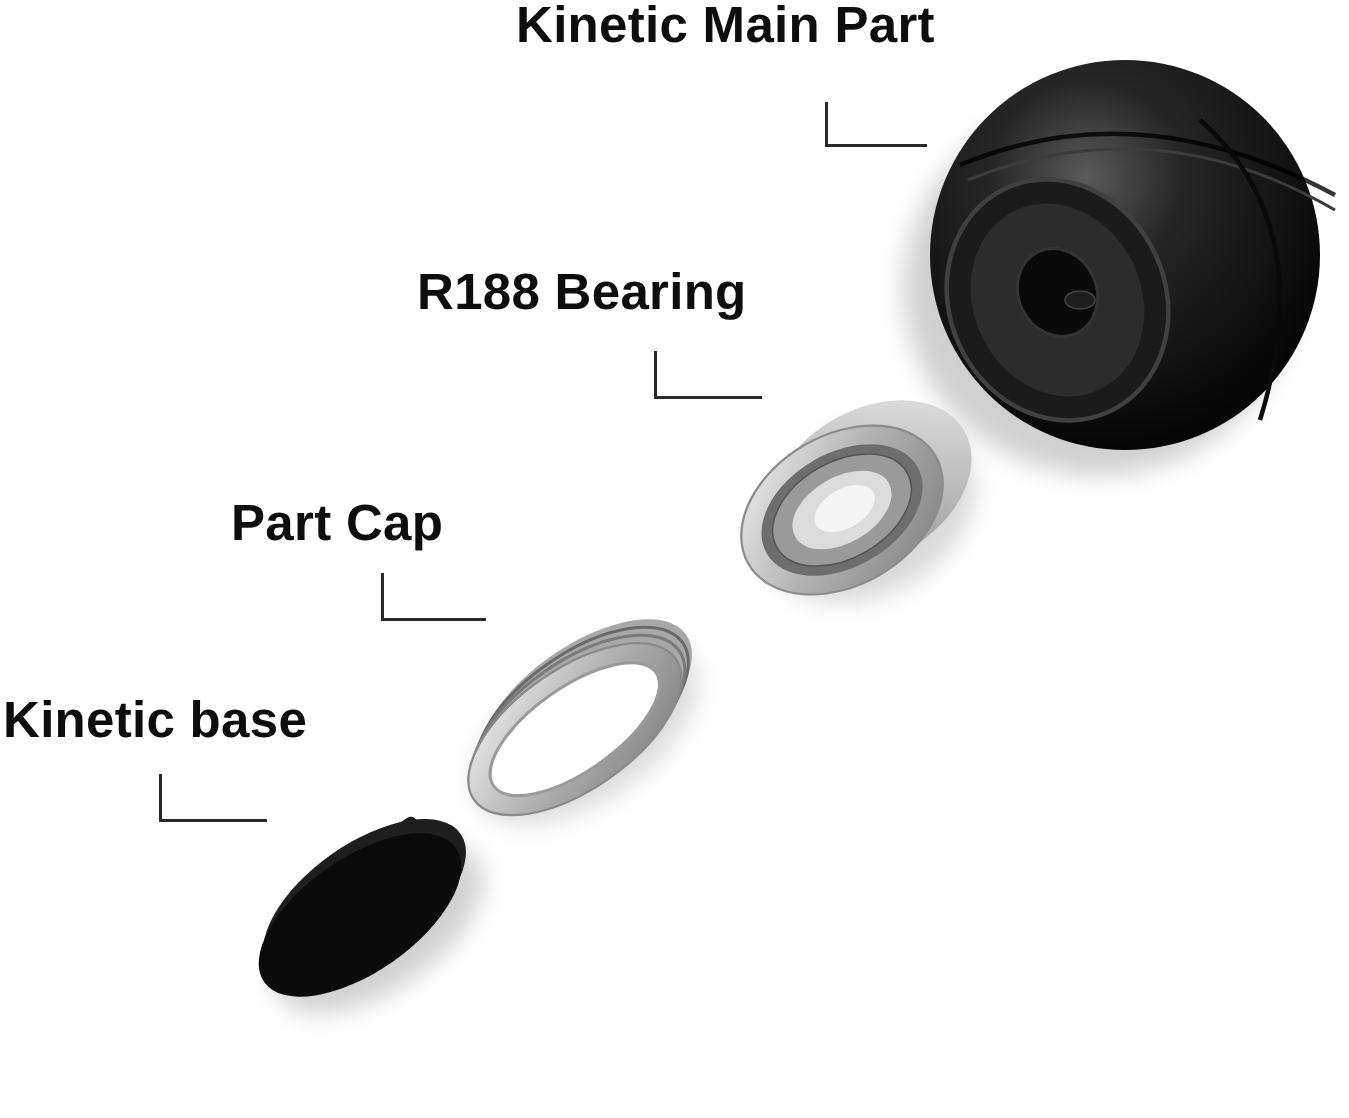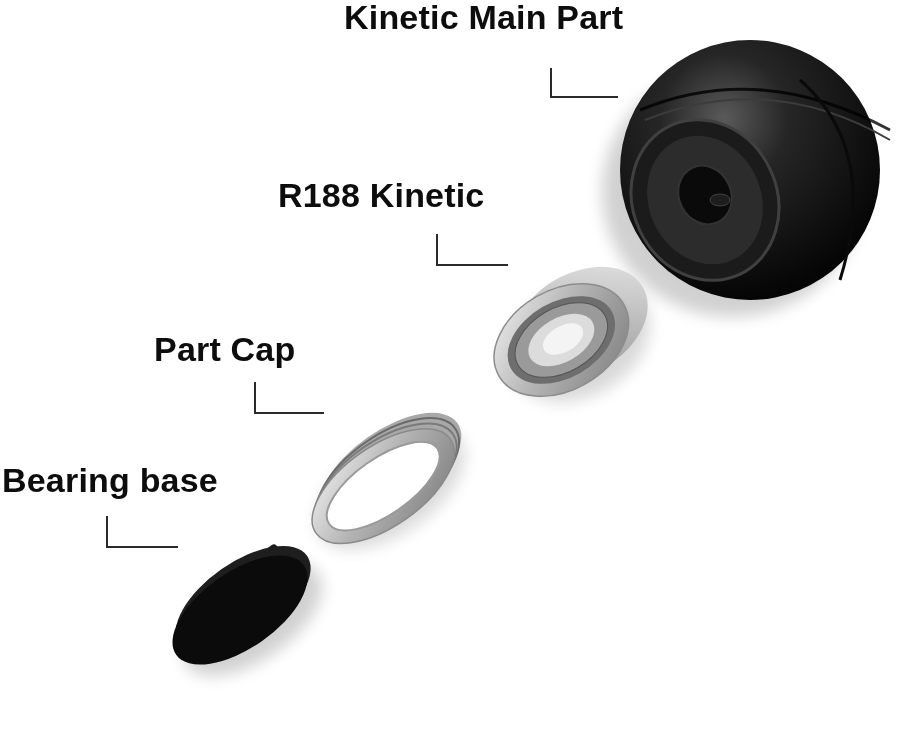--- a/index.html
+++ b/index.html
@@ -67,20 +67,20 @@
     <ellipse cx="245" cy="625" rx="80" ry="40" fill="#000" opacity="0.18" filter="url(#shadow)"></ellipse>
     <rect x="285" y="575" width="22" height="20" rx="4" fill="#1a1a1a"></rect>
     <ellipse cx="248" cy="604" rx="78" ry="38" fill="#1e1e1e"></ellipse>
     <ellipse cx="240" cy="610" rx="78" ry="38" fill="#0b0b0b"></ellipse>
   </g>
 </svg>
 
 <div class="label" style="left:344px; top:-2px;">Kinetic Main Part</div>
 <div class="leader" style="left:550px; top:68px; width:66px; height:28px;"></div>
 
-<div class="label" style="left:278px; top:176px;">R188 Kinetic</div>
+<div class="label" style="left:278px; top:176px;">R188 Bearing</div>
 <div class="leader" style="left:436px; top:234px; width:70px; height:30px;"></div>
 
 <div class="label" style="left:154px; top:330px;">Part Cap</div>
 <div class="leader" style="left:254px; top:382px; width:68px; height:30px;"></div>
 
-<div class="label" style="left:2px; top:461px;">Bearing base</div>
+<div class="label" style="left:2px; top:461px;">Kinetic base</div>
 <div class="leader" style="left:106px; top:516px; width:70px; height:30px;"></div>
 
 </body></html>

